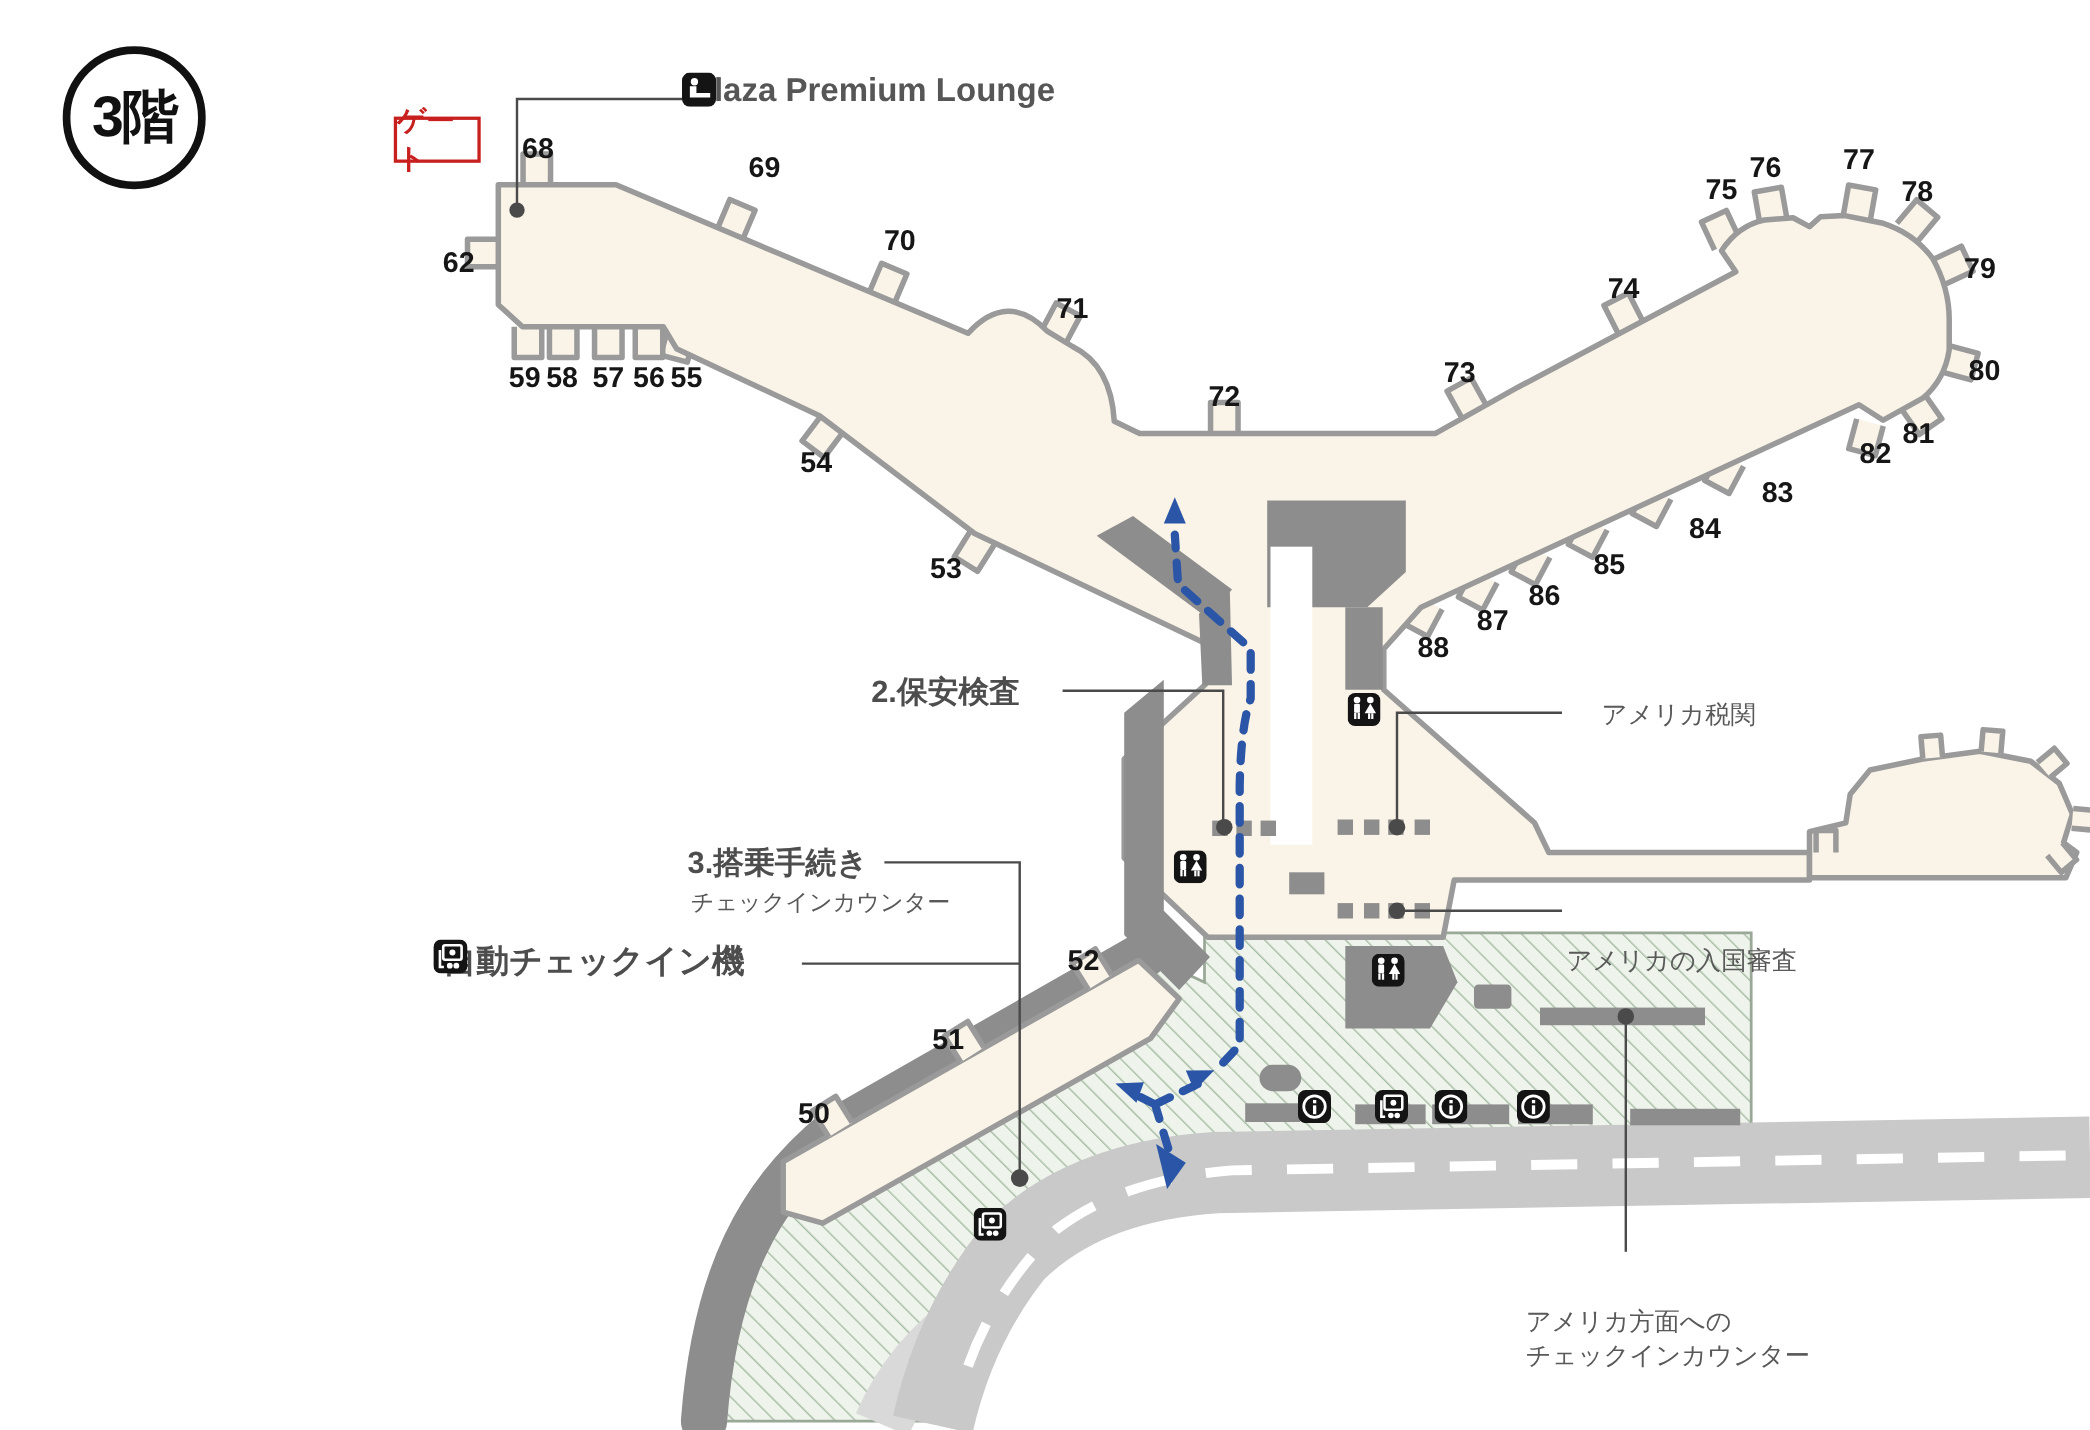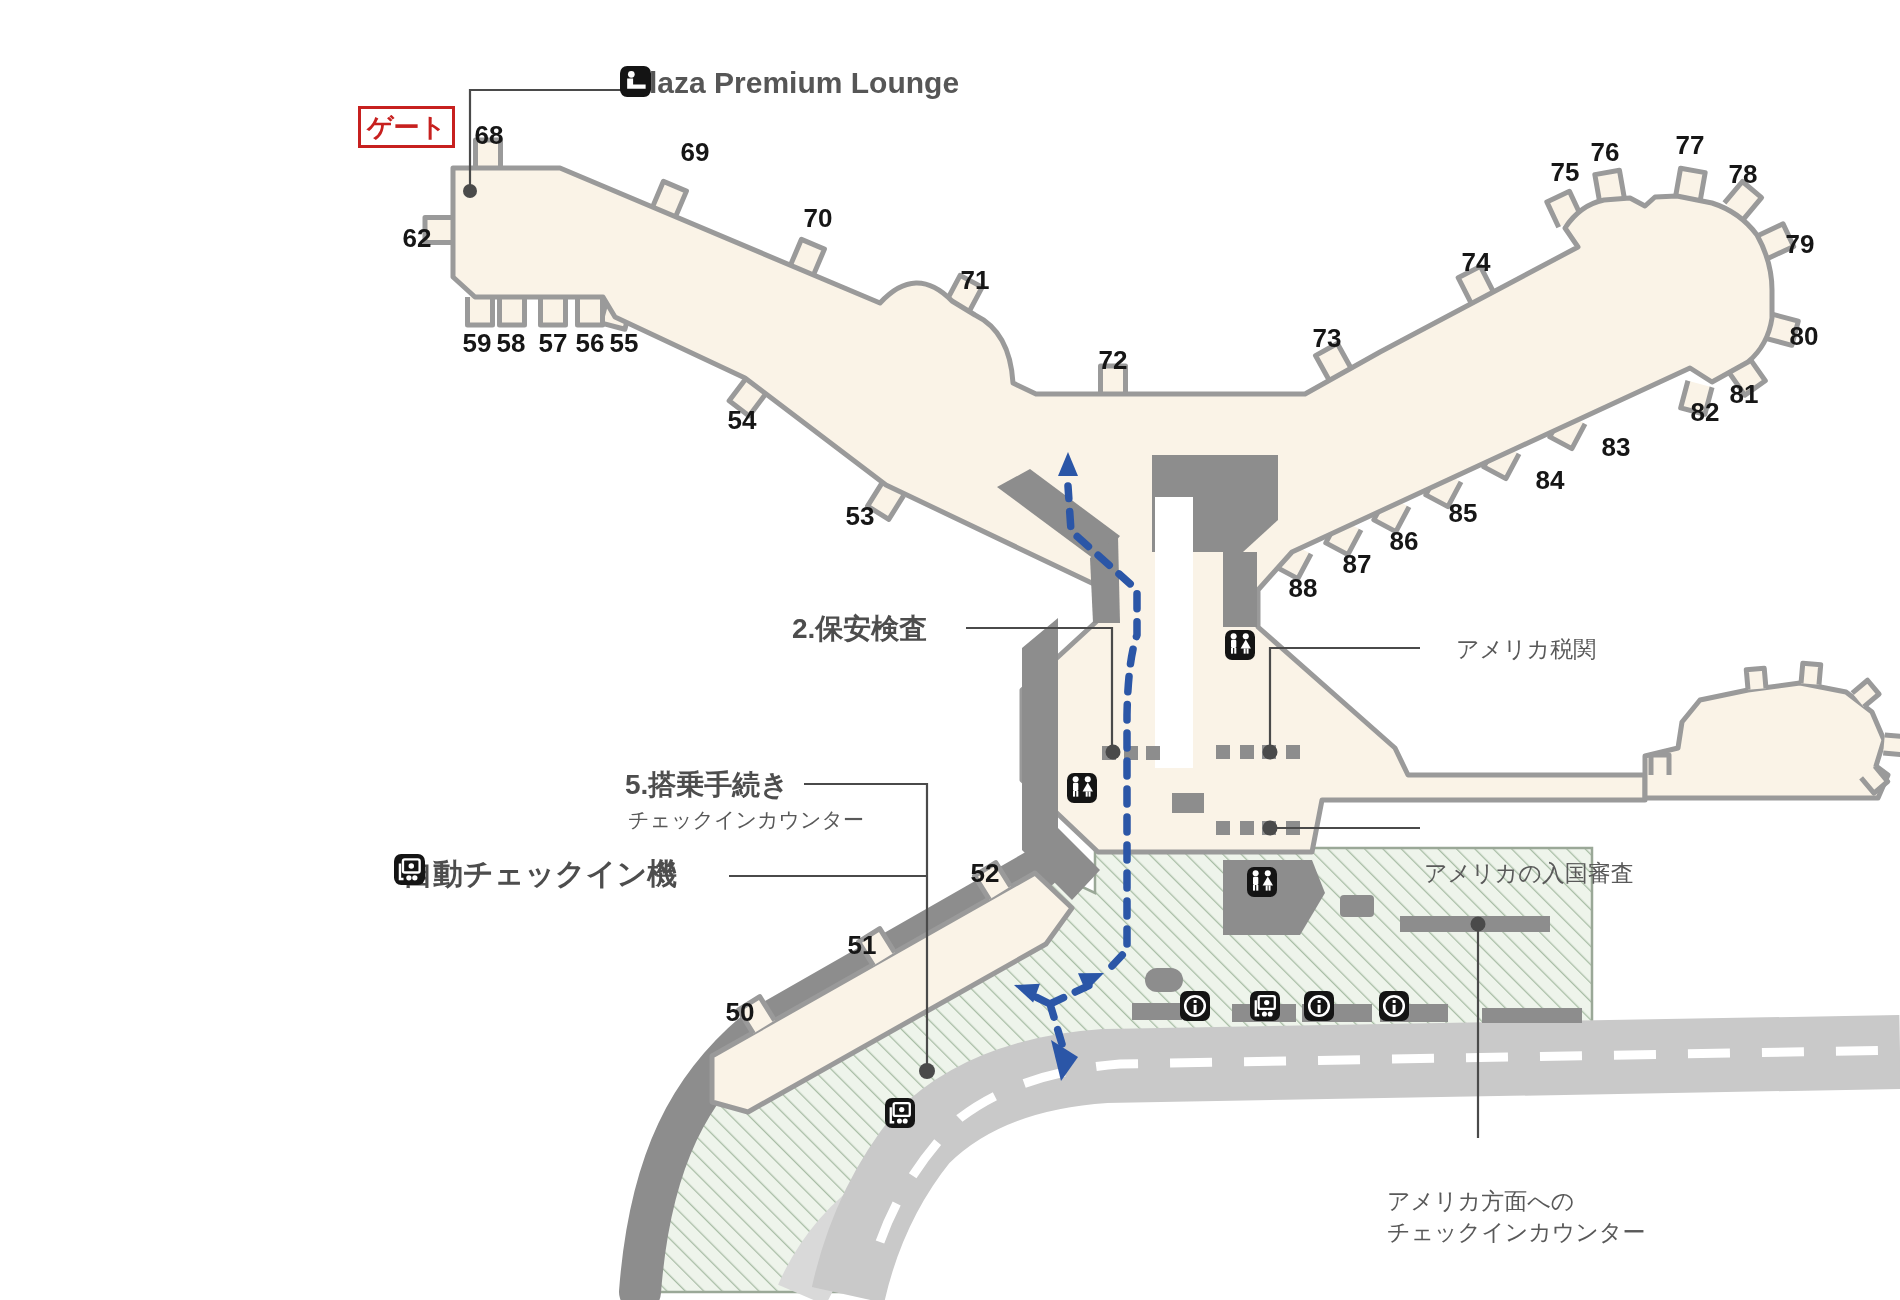--- a/index.html
+++ b/index.html
@@ -21,21 +21,21 @@
   .gate-num{font-family:"Liberation Sans","DejaVu Sans",sans-serif;font-weight:bold;
             font-size:26px;fill:#161616;text-anchor:middle;}
   .lbl{position:absolute;white-space:nowrap;}
   .lbl-step{font-size:28px;font-weight:bold;color:var(--textdark);}
   .lbl-sub{font-size:21px;color:var(--textmid);}
   .lbl-note{font-size:23px;color:var(--textmid);line-height:31px;}
   .lbl-row{display:flex;align-items:center;gap:9px;}
   .floor-badge{position:absolute;left:57px;top:42px;width:130px;height:130px;border:7px solid #111;
                border-radius:50%;display:flex;align-items:center;justify-content:center;
                font-size:52px;font-weight:bold;color:#111;box-sizing:border-box;letter-spacing:-2px;}
-  .gate-tag{position:absolute;left:358px;top:106px;width:97px;height:42px;border:3px solid var(--red);
+  .gate-tag{position:absolute;left:358px;top:106px;width:79px;height:42px;border:3px solid var(--red);
             color:var(--red);font-size:26px;display:flex;align-items:center;justify-content:center;
             box-sizing:border-box;font-weight:bold;}
   .icon-slot{display:inline-block;flex:0 0 auto;}
 </style>
 </head>
 <body>
 
 <div class="stage">
 
   <svg width="1900" height="1300" viewBox="0 0 1900 1300">
@@ -271,36 +271,37 @@
             <rect width="26" height="26" rx="6" fill="#141414"></rect>
             <path d="M5 8 L5 21 L8 21" fill="none" stroke="#fff" stroke-width="2"></path>
             <rect x="7.5" y="4.5" width="14" height="11" rx="1.5" fill="none" stroke="#fff" stroke-width="2"></rect>
             <circle cx="14.5" cy="10" r="2.3" fill="#fff"></circle>
             <circle cx="12.5" cy="20" r="2.2" fill="#fff"></circle>
             <circle cx="17.5" cy="20" r="2.2" fill="#fff"></circle>
           </svg></foreignObject>
       </g>
   </svg>
 
+  <div class="floor-badge">3階</div>
   <div class="gate-tag">ゲート</div>
 
   <div class="lbl lbl-row" style="left:620px;top:66px;">
     <span class="icon-slot">
         <svg width="31" height="31" viewBox="0 0 26 26">
           <rect width="26" height="26" rx="6" fill="#141414"></rect>
           <circle cx="9.5" cy="7" r="2.8" fill="#fff"></circle>
           <path d="M6 10.5 L6 19 L21.5 19 L21.5 15.5 L11 15.5 L11 10.5 Z" fill="#fff"></path>
         </svg>
       </span>
     <span style="font-size:30px;font-weight:bold;color:#565656;">Plaza Premium Lounge</span>
   </div>
 
   <div class="lbl lbl-step" style="left:792px;top:610px;">2.保安検査</div>
 
-  <div class="lbl lbl-step" style="left:625px;top:766px;">5.搭乗手続き</div>
+  <div class="lbl lbl-step" style="left:625px;top:766px;">3.搭乗手続き</div>
   <div class="lbl lbl-sub" style="left:628px;top:806px;">チェックインカウンター</div>
 
   <div class="lbl lbl-row" style="left:394px;top:854px;">
     <span class="icon-slot">
         <svg width="31" height="31" viewBox="0 0 26 26">
           <rect width="26" height="26" rx="6" fill="#141414"></rect>
           <path d="M5 8 L5 21 L8 21" fill="none" stroke="#fff" stroke-width="2"></path>
           <rect x="7.5" y="4.5" width="14" height="11" rx="1.5" fill="none" stroke="#fff" stroke-width="2"></rect>
           <circle cx="14.5" cy="10" r="2.3" fill="#fff"></circle>
           <circle cx="12.5" cy="20" r="2.2" fill="#fff"></circle>

